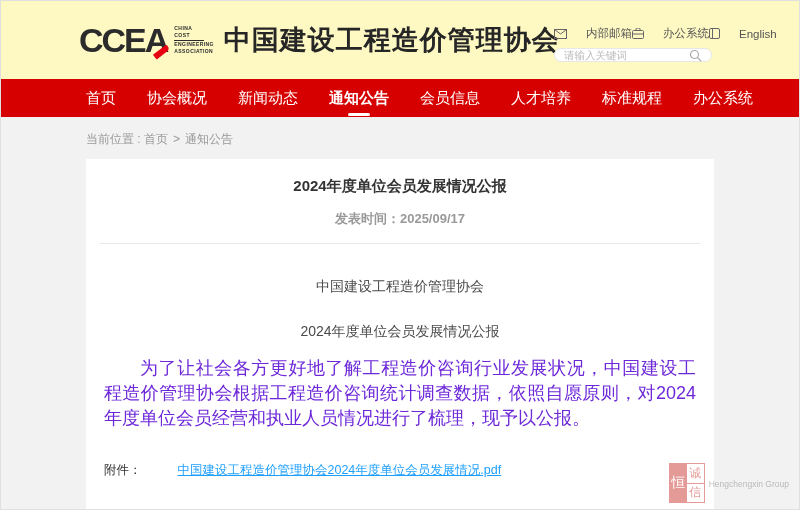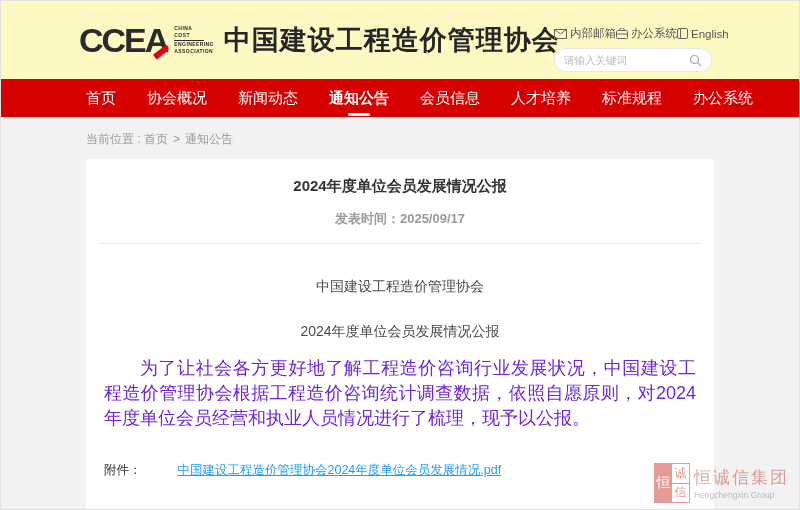--- a/index.html
+++ b/index.html
@@ -16,23 +16,23 @@
   .logo-acronym { font-size:34px; font-weight:800; letter-spacing:-2px; color:#2b2b2b; line-height:1; }
   .logo-a { position:relative; display:inline-block; }
   .logo-a::after { content:""; position:absolute; right:-3px; bottom:2px; width:17px; height:6px;
     background:#e60012; transform:rotate(-38deg); border-radius:0 3px 6px 1px; }
   .logo-sub { margin-left:7px; font-size:5px; font-weight:700; color:#2b2b2b; letter-spacing:.4px; line-height:1.45; }
   .logo-sub div:nth-child(2) { border-bottom:1px solid #2b2b2b; width:30px; }
   .org-name { margin-left:10px; font-size:27px; font-weight:700; color:#262626; letter-spacing:1px; }
 
   .header-right { position:absolute; right:87px; top:25px; width:158px; }
   .quick-links { display:flex; justify-content:space-between; align-items:center; font-size:11.5px; color:#555; }
-  .quick-link { display:flex; align-items:center; gap:3px; cursor:pointer; white-space:nowrap; }
+  .quick-link { display:flex; align-items:center; gap:19px; cursor:pointer; white-space:nowrap; }
   .quick-link svg { display:block; }
-  .search-pill { margin-top:7px; height:24px; border:1px solid #e7e7e7; border-radius:12px; background:#fff;
+  .search-pill { margin-top:7px; height:14px; border:1px solid #e7e7e7; border-radius:12px; background:#fff;
     display:flex; align-items:center; padding:0 9px; }
   .search-pill input { border:0; outline:0; background:transparent; flex:1; font-size:10.5px; color:#333; min-width:0;
     font-family:"Liberation Sans","DejaVu Sans",sans-serif; }
   .search-pill input::placeholder { color:#bbb; }
   .search-btn { cursor:pointer; display:flex; align-items:center; }
 
   
   .main-nav { height:38px; background:#d60000; display:flex; align-items:center; padding-left:85px; gap:31px; }
   .nav-item { color:#fff; font-size:15px; text-decoration:none; position:relative; cursor:pointer; white-space:nowrap; }
   .nav-item.active { font-weight:700; }
@@ -167,16 +167,15 @@
 
 <div class="watermark">
   <div class="seal">
     <div class="seal-left">恒</div>
     <div class="seal-right">
       <span>诚</span>
       <span>信</span>
     </div>
   </div>
   <div class="wm-text">
-    <div class="cn">恒诚信集团</div>
     <div class="en">Hengchengxin Group</div>
   </div>
 </div>
 
 </body></html>

